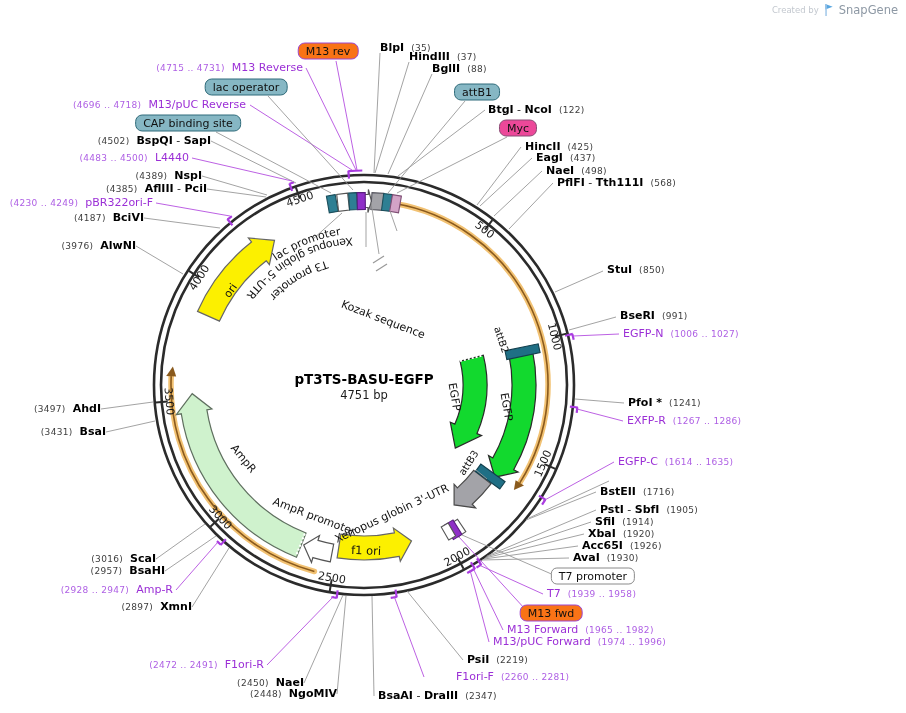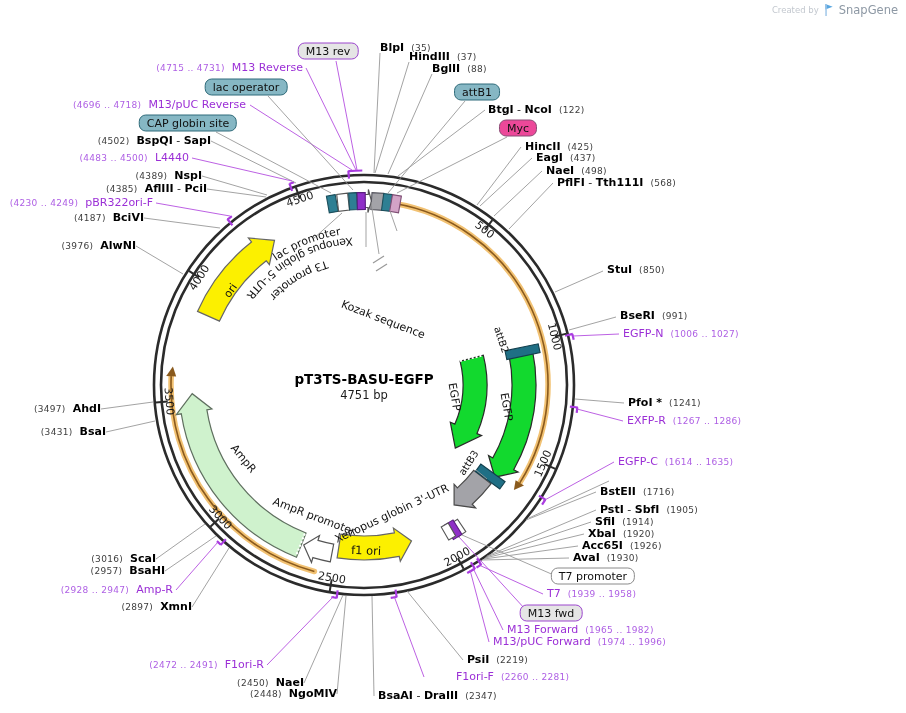--- a/index.html
+++ b/index.html
@@ -9,21 +9,21 @@
   #labels{position:absolute;left:0;top:0;width:906px;height:713px;pointer-events:none;}
   .lbl{position:absolute;white-space:nowrap;font-size:11px;line-height:13px;color:#000;}
   .lbl .pos{font-size:9px;color:#3d3d3d;letter-spacing:.3px;}
   .lbl .nm{font-weight:bold;color:#000;}
   .lbl .sep{color:#222;}
   .lbl.purple .pnm{color:#9b2fd6;}
   .lbl.purple .rng{font-size:9px;color:#ae5fe4;letter-spacing:.3px;}
   .box{position:absolute;transform:translate(-50%,-50%);white-space:nowrap;font-size:11px;
        padding:1px 7px;border-radius:7px;color:#101010;}
   .box-teal{background:#86b7c4;border:1.4px solid #2f6b7a;}
-  .box-purple{background:#e5e5e5;border:1.4px solid #9c46ce;}
+  .box-purple{background:#f97316;border:1.4px solid #9c46ce;}
   .box-pink{background:#ec4899;border:1.4px solid #8a4a74;}
   .box-white{background:#ffffff;border:1.2px solid #8a8a8a;}
   .center-title{position:absolute;left:364px;top:371px;transform:translateX(-50%);
        text-align:center;}
   .center-title .t1{font-size:13.5px;font-weight:bold;color:#000;}
   .center-title .t2{font-size:11.5px;color:#1a1a1a;margin-top:1px;}
   .watermark{position:absolute;right:8px;top:3px;display:flex;align-items:center;gap:5px;}
   .watermark .wm1{font-size:8.5px;color:#c3c8cf;}
   .watermark .flag{width:10px;height:12px;position:relative;}
   .watermark .wm2{font-size:11.5px;color:#8d98a4;font-weight:500;}
@@ -238,24 +238,24 @@
       <div class="lbl purple" style="top: 658px; right: 642px;"><span class="rng">(2472 .. 2491)</span>&nbsp; <span class="pnm">F1ori-R</span></div>
       <div class="lbl purple" style="top: 327px; left: 623px;"><span class="pnm">EGFP-N</span>&nbsp; <span class="rng">(1006 .. 1027)</span></div>
       <div class="lbl purple" style="top: 414px; left: 627px;"><span class="pnm">EXFP-R</span>&nbsp; <span class="rng">(1267 .. 1286)</span></div>
       <div class="lbl purple" style="top: 455px; left: 618px;"><span class="pnm">EGFP-C</span>&nbsp; <span class="rng">(1614 .. 1635)</span></div>
       <div class="lbl purple" style="top: 587px; left: 547px;"><span class="pnm">T7</span>&nbsp; <span class="rng">(1939 .. 1958)</span></div>
       <div class="lbl purple" style="top: 623px; left: 507px;"><span class="pnm">M13 Forward</span>&nbsp; <span class="rng">(1965 .. 1982)</span></div>
       <div class="lbl purple" style="top: 635px; left: 493px;"><span class="pnm">M13/pUC Forward</span>&nbsp; <span class="rng">(1974 .. 1996)</span></div>
       <div class="lbl purple" style="top: 670px; left: 428px; margin-left: 28px;"><span class="pnm">F1ori-F</span>&nbsp; <span class="rng">(2260 .. 2281)</span></div>
       <div class="box box-purple" style="left: 328px; top: 51px;">M13 rev</div>
       <div class="box box-teal" style="left: 246px; top: 87px;">lac operator</div>
-      <div class="box box-teal" style="left: 188px; top: 123px;">CAP globin site</div>
+      <div class="box box-teal" style="left: 188px; top: 123px;">CAP binding site</div>
       <div class="box box-teal" style="left: 477px; top: 92px;">attB1</div>
       <div class="box box-pink" style="left: 518px; top: 128px;">Myc</div>
-      <div class="box box-white" style="left: 593px; top: 576px;">T7 promoter</div>
+      <div class="box box-white" style="left: 593px; top: 576px; border-radius: 6px;">T7 promoter</div>
       <div class="box box-purple" style="left: 551px; top: 613px;">M13 fwd</div>
     </div>
 
   <div class="center-title">
     <div class="t1">pT3TS-BASU-EGFP</div>
     <div class="t2">4751 bp</div>
   </div>
 
   <div class="watermark">
     <span class="wm1">Created by</span>

